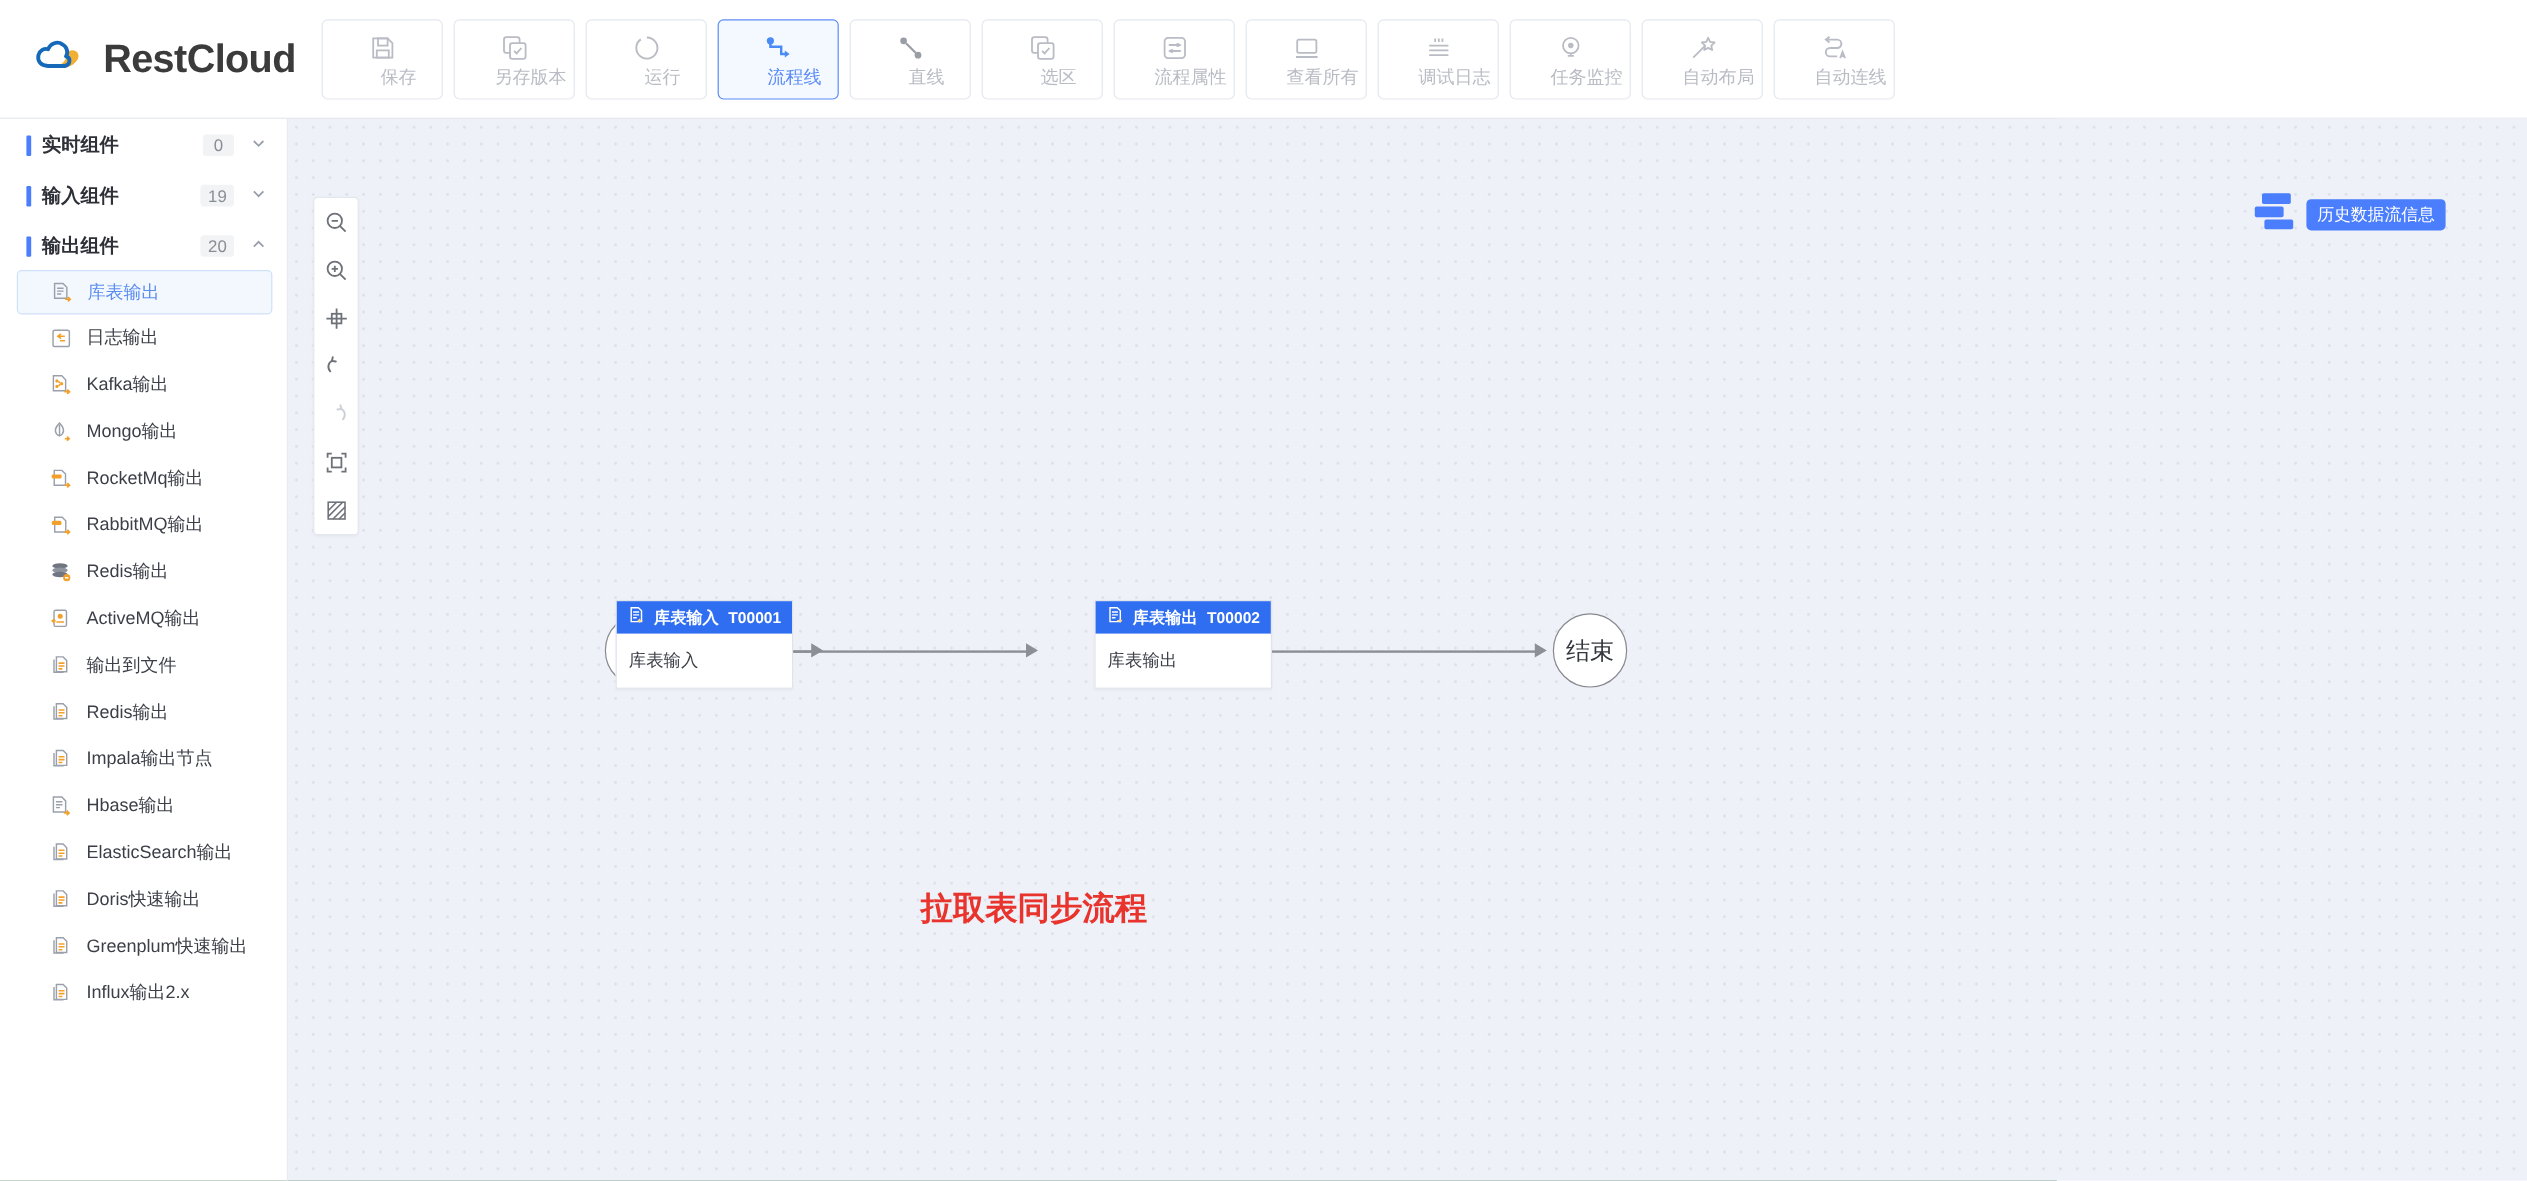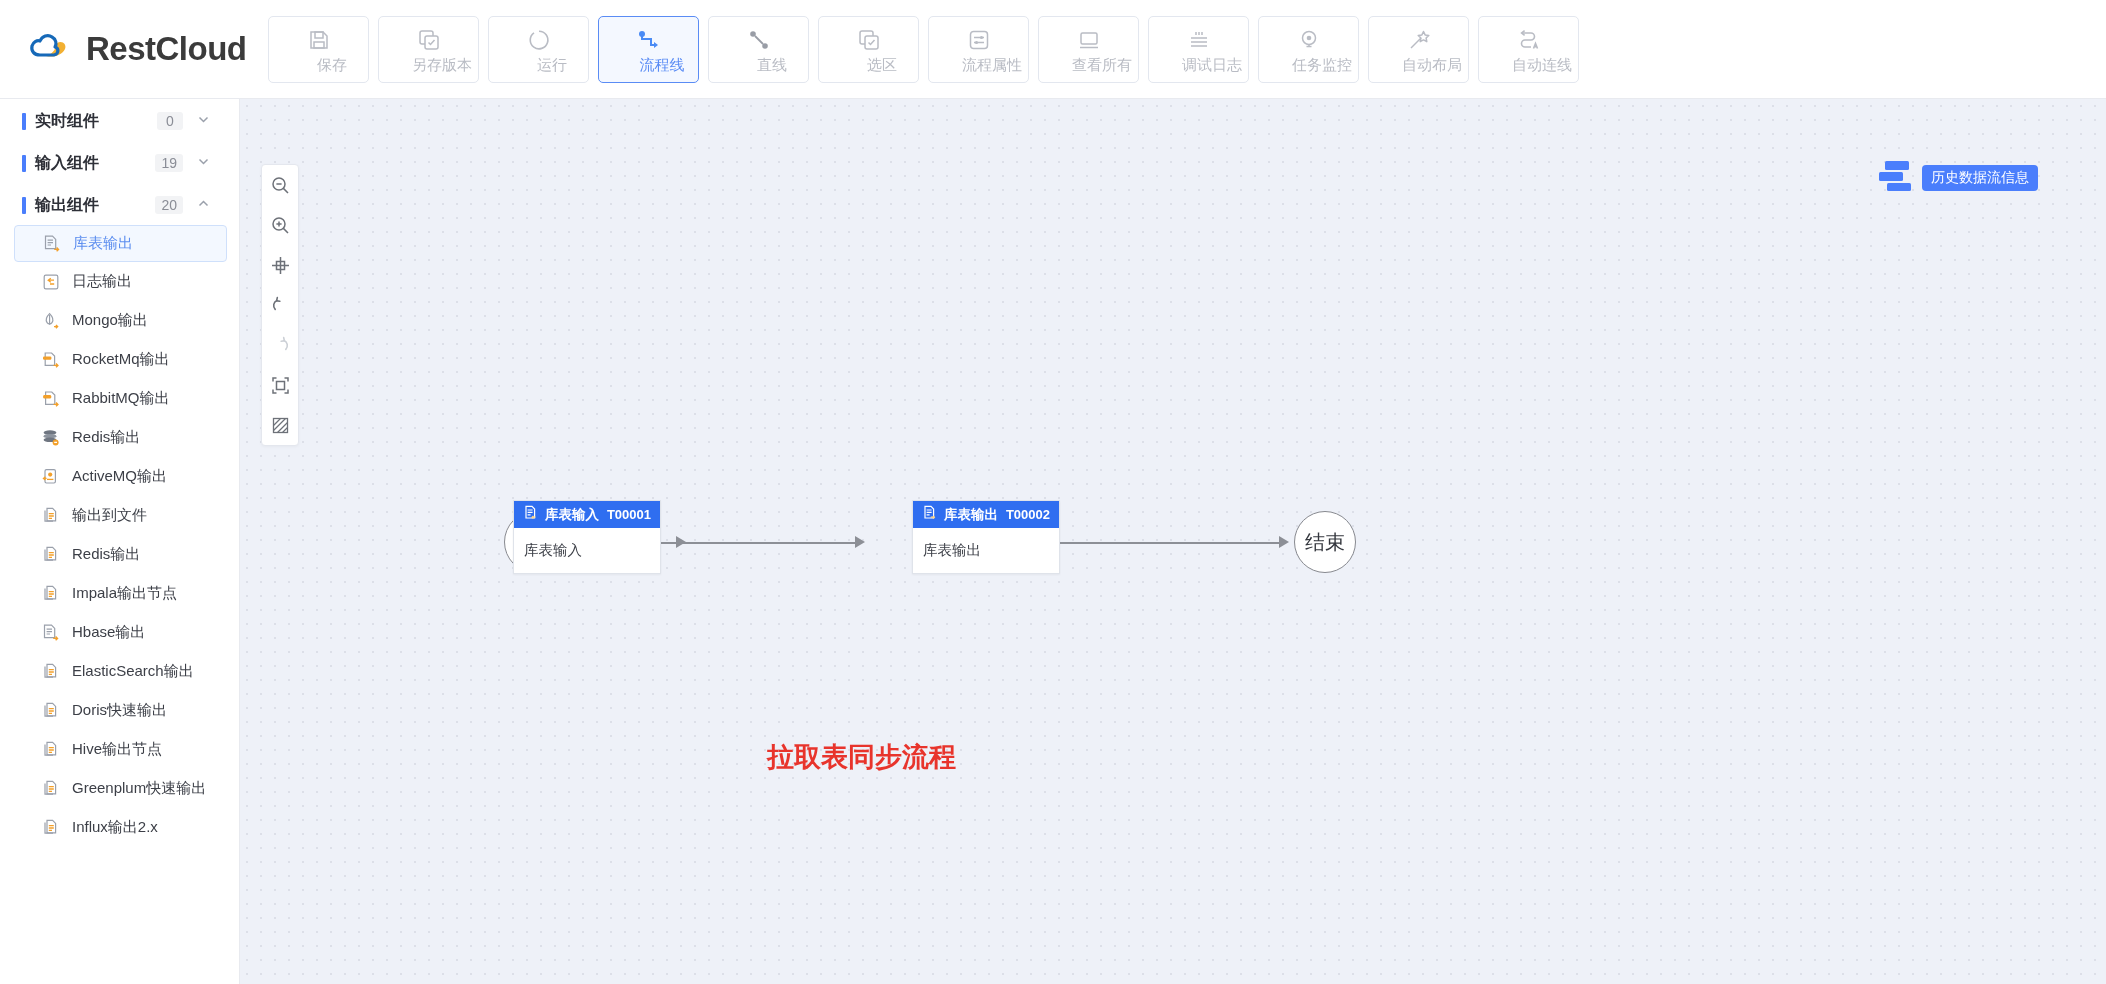--- a/index.html
+++ b/index.html
@@ -46,21 +46,21 @@
     flex:1; height:36px; border:1px solid #dcdfe6; border-radius:4px;
     display:flex; align-items:center; padding:0 10px;
   }
   #search-box input {
     flex:1; border:none; outline:none; font-size:15px; color:#444;
     font-family:"Liberation Sans", sans-serif; background:transparent;
   }
   #search-box input::placeholder { color:#b6b9c0; }
 
   .group-hdr {
-    height:40px; display:flex; align-items:center; padding:0 28px 0 22px;
+    height:40px; display:flex; align-items:center; padding:0 16px 0 22px;
     cursor:pointer; margin-top:2px;
   }
   .group-hdr .bar { width:4px; height:17px; background:#4a7efc; border-radius:1px; margin-right:9px; }
   .group-hdr .gname { font-size:16px; font-weight:bold; color:#2e3038; flex:1; }
   .group-hdr .gcount {
     font-size:14px; color:#8a8d96; background:#f2f3f5; border-radius:3px;
     min-width:26px; text-align:center; padding:1px 6px; margin-right:14px;
   }
   .group-hdr .chev { width:14px; color:#9aa0ab; font-size:12px; }
 
@@ -337,20 +337,33 @@
             <svg width="20" height="20" viewBox="0 0 20 20" fill="none" stroke="#9aa0ab" stroke-width="1.2">
         <rect x="3.2" y="3.2" width="13.6" height="13.6" rx="1.6"></rect>
         <path d="M7 8.2h6M9.8 6.2l-2.6 2 2.6 2M9 12h4.2" stroke="#f3a02a" stroke-width="1.3"></path>
             </svg>
           </span>
           <span class="clbl">日志输出</span>
         </div>
         <div class="comp-item">
           <span class="cico">
             <svg width="20" height="20" viewBox="0 0 20 20" fill="none" stroke="#9aa0ab" stroke-width="1.2">
+        <path d="M3.5 2.2h7l3.2 3.2v9.2h-10.2z"></path>
+        <circle cx="6.4" cy="6.4" r="1.3" fill="#f3a02a" stroke="none"></circle>
+        <circle cx="6.4" cy="11" r="1.3" fill="#f3a02a" stroke="none"></circle>
+        <circle cx="10.4" cy="8.7" r="1.3" fill="#f3a02a" stroke="none"></circle>
+        <path d="M7.6 6.8l1.7 1.4M7.6 10.6l1.7-1.3" stroke="#f3a02a"></path>
+        <path d="M12.6 15.4h4M15 13.6l1.9 1.8-1.9 1.8" stroke="#f3a02a" stroke-width="1.4"></path>
+            </svg>
+          </span>
+          <span class="clbl">Kafka输出</span>
+        </div>
+        <div class="comp-item">
+          <span class="cico">
+            <svg width="20" height="20" viewBox="0 0 20 20" fill="none" stroke="#9aa0ab" stroke-width="1.2">
         <path d="M8.6 2.6c3 3 4.2 6.4 2.4 9-1.2 1.7-3.7 1.7-4.9 0-1.8-2.6-.6-6 2.5-9z"></path>
         <path d="M8.6 4v9.8"></path>
         <path d="M13 15.6h3.6M14.9 13.9l1.7 1.7-1.7 1.7" stroke="#f3a02a" stroke-width="1.4"></path>
             </svg>
           </span>
           <span class="clbl">Mongo输出</span>
         </div>
         <div class="comp-item">
           <span class="cico">
             <svg width="20" height="20" viewBox="0 0 20 20" fill="none" stroke="#9aa0ab" stroke-width="1.2">
@@ -446,30 +459,20 @@
         </div>
         <div class="comp-item">
           <span class="cico">
             <svg width="20" height="20" viewBox="0 0 20 20" fill="none" stroke="#9aa0ab" stroke-width="1.2">
         <path d="M6 2.4h5.6l3 3v9.4H6z"></path>
               <path d="M4 4.6v10.6h8"></path>
         <path d="M7.8 7.6h5M7.8 10h5M7.8 12.4h3.2" stroke="#f3a02a" stroke-width="1.3"></path>
             </svg>
           </span>
           <span class="clbl">Doris快速输出</span>
-        </div>
-        <div class="comp-item">
-          <span class="cico">
-            <svg width="20" height="20" viewBox="0 0 20 20" fill="none" stroke="#9aa0ab" stroke-width="1.2">
-        <path d="M6 2.4h5.6l3 3v9.4H6z"></path>
-              <path d="M4 4.6v10.6h8"></path>
-        <path d="M7.8 7.6h5M7.8 10h5M7.8 12.4h3.2" stroke="#f3a02a" stroke-width="1.3"></path>
-            </svg>
-          </span>
-          <span class="clbl">Hive输出节点</span>
         </div>
         <div class="comp-item">
           <span class="cico">
             <svg width="20" height="20" viewBox="0 0 20 20" fill="none" stroke="#9aa0ab" stroke-width="1.2">
         <path d="M6 2.4h5.6l3 3v9.4H6z"></path>
               <path d="M4 4.6v10.6h8"></path>
         <path d="M7.8 7.6h5M7.8 10h5M7.8 12.4h3.2" stroke="#f3a02a" stroke-width="1.3"></path>
             </svg>
           </span>
           <span class="clbl">Greenplum快速输出</span>

